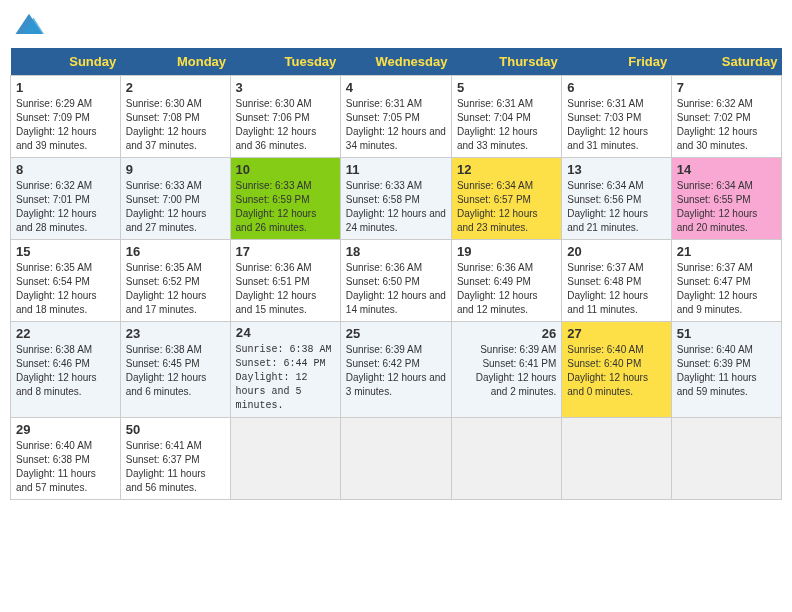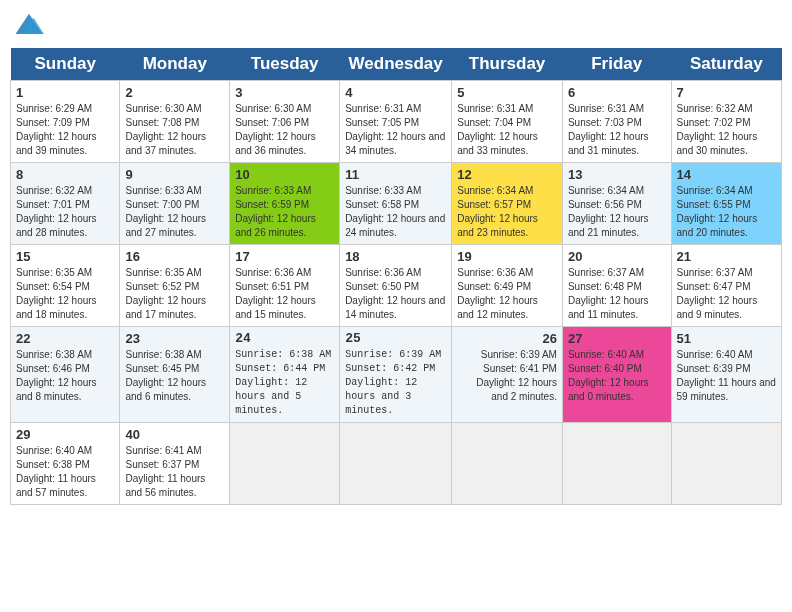--- a/index.html
+++ b/index.html
@@ -47,24 +47,24 @@
       font-size: 16px;
       color: #555;
     }
     .calendar {
       width: 100%;
       border-collapse: collapse;
       font-size: 11px;
     }
     .calendar th {
       background-color: #2a6099;
-      color: #ffffff;
+      color: #fde047;
       padding: 6px 4px;
-      text-align: center;
-      font-size: 17px;
+      text-align: right;
+      font-size: 13px;
       font-weight: bold;
     }
     .calendar td {
       border: 1px solid #ccc;
       vertical-align: top;
       padding: 4px 5px;
       height: 80px;
       width: 113px;
       background: #fff;
       color: #333;
@@ -168,21 +168,21 @@
           <span class="day-detail">Sunrise: 6:33 AM<br>Sunset: 6:58 PM<br>Daylight: 12 hours and 24 minutes.</span>
         </td>
         <td style="background: #fde047;">
           <span class="day-num">12</span>
           <span class="day-detail">Sunrise: 6:34 AM<br>Sunset: 6:57 PM<br>Daylight: 12 hours and 23 minutes.</span>
         </td>
         <td style="background: rgb(240, 245, 250);">
           <span class="day-num">13</span>
           <span class="day-detail">Sunrise: 6:34 AM<br>Sunset: 6:56 PM<br>Daylight: 12 hours and 21 minutes.</span>
         </td>
-        <td style="background: #7dd3fc;">
+        <td style="background: #f9a8d4;">
           <span class="day-num">14</span>
           <span class="day-detail">Sunrise: 6:34 AM<br>Sunset: 6:55 PM<br>Daylight: 12 hours and 20 minutes.</span>
         </td>
       </tr>
       <tr>
         <td>
           <span class="day-num">15</span>
           <span class="day-detail">Sunrise: 6:35 AM<br>Sunset: 6:54 PM<br>Daylight: 12 hours and 18 minutes.</span>
         </td>
         <td>
@@ -216,44 +216,44 @@
           <span class="day-detail">Sunrise: 6:38 AM<br>Sunset: 6:46 PM<br>Daylight: 12 hours and 8 minutes.</span>
         </td>
         <td style="background: rgb(240, 245, 250);">
           <span class="day-num">23</span>
           <span class="day-detail">Sunrise: 6:38 AM<br>Sunset: 6:45 PM<br>Daylight: 12 hours and 6 minutes.</span>
         </td>
         <td style="background: rgb(240, 245, 250); font-family: Liberation Mono, monospace;">
           <span class="day-num">24</span>
           <span class="day-detail">Sunrise: 6:38 AM<br>Sunset: 6:44 PM<br>Daylight: 12 hours and 5 minutes.</span>
         </td>
-        <td style="background: rgb(240, 245, 250); font-family: Liberation Mono, monospace;">
+        <td style="background: rgb(240, 245, 250);">
           <span class="day-num">25</span>
           <span class="day-detail">Sunrise: 6:39 AM<br>Sunset: 6:42 PM<br>Daylight: 12 hours and 3 minutes.</span>
         </td>
         <td style="background: rgb(240, 245, 250); text-align: right;">
           <span class="day-num">26</span>
           <span class="day-detail">Sunrise: 6:39 AM<br>Sunset: 6:41 PM<br>Daylight: 12 hours and 2 minutes.</span>
         </td>
-        <td style="background: #ec4899;">
+        <td style="background: #fde047;">
           <span class="day-num">27</span>
           <span class="day-detail">Sunrise: 6:40 AM<br>Sunset: 6:40 PM<br>Daylight: 12 hours and 0 minutes.</span>
         </td>
         <td style="background: rgb(240, 245, 250);">
           <span class="day-num">51</span>
           <span class="day-detail">Sunrise: 6:40 AM<br>Sunset: 6:39 PM<br>Daylight: 11 hours and 59 minutes.</span>
         </td>
       </tr>
       <tr>
         <td>
           <span class="day-num">29</span>
           <span class="day-detail">Sunrise: 6:40 AM<br>Sunset: 6:38 PM<br>Daylight: 11 hours and 57 minutes.</span>
         </td>
         <td>
-          <span class="day-num">40</span>
+          <span class="day-num">50</span>
           <span class="day-detail">Sunrise: 6:41 AM<br>Sunset: 6:37 PM<br>Daylight: 11 hours and 56 minutes.</span>
         </td>
         <td class="empty-cell"></td>
         <td class="empty-cell"></td>
         <td class="empty-cell"></td>
         <td class="empty-cell"></td>
         <td class="empty-cell"></td>
       </tr>
     </tbody>
 </table>

